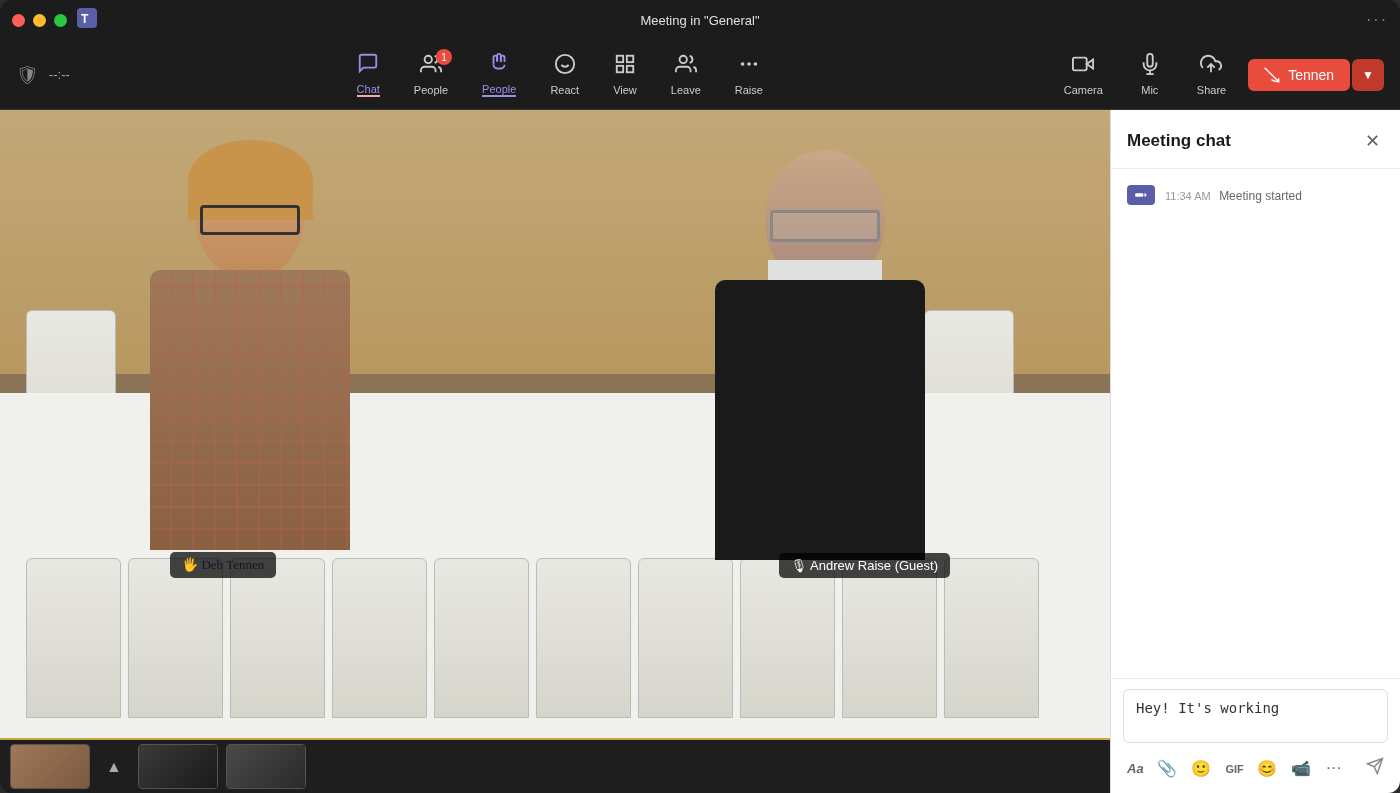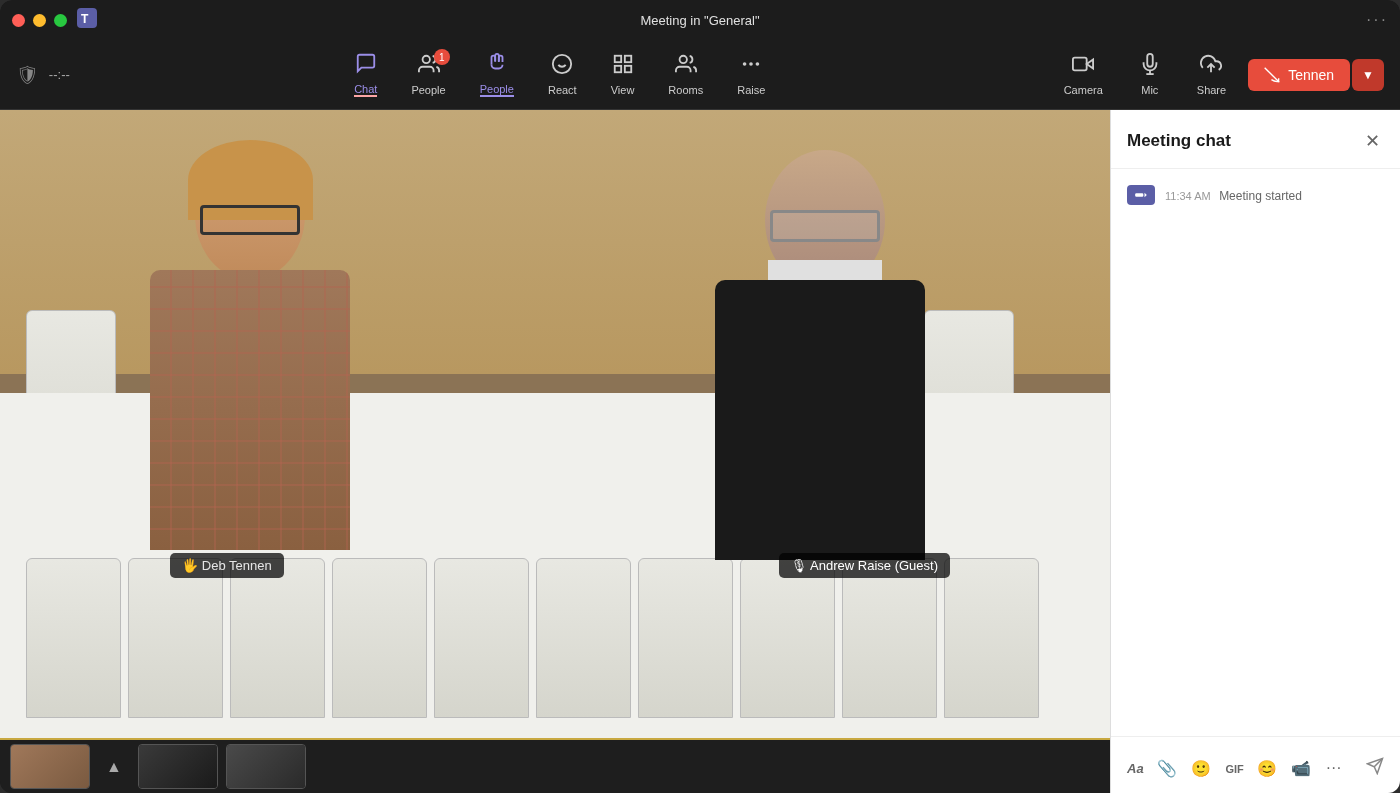--- a/index.html
+++ b/index.html
@@ -441,21 +441,21 @@
 
     <button class="toolbar-btn">
       <span class="btn-icon">
         <svg width="22" height="22" viewBox="0 0 24 24" fill="none" stroke="#ccc" stroke-width="2">
           <path d="M17 21v-2a4 4 0 00-4-4H5a4 4 0 00-4 4v2"></path>
           <circle cx="9" cy="7" r="4"></circle>
           <path d="M23 21v-2a4 4 0 00-3-3.87"></path>
           <path d="M16 3.13a4 4 0 010 7.75"></path>
         </svg>
       </span>
-      <span class="btn-label">Rooms</span>
+      <span class="btn-label">Leave</span>
     </button>
 
     <button class="toolbar-btn">
       <span class="btn-icon">
         <svg width="22" height="22" viewBox="0 0 24 24" fill="none" stroke="#ccc" stroke-width="2">
           <circle cx="5" cy="12" r="1"></circle>
           <circle cx="12" cy="12" r="1"></circle>
           <circle cx="19" cy="12" r="1"></circle>
         </svg>
       </span>
@@ -562,21 +562,21 @@
 
           <div style="position:absolute;left:75px;top:0;width:120px;height:140px;border-radius:50%;background:linear-gradient(180deg,#c8a888 0%,#a8887a 100%);"></div>
 
           <div style="position:absolute;left:80px;top:60px;width:110px;height:32px;border:3px solid #888;border-radius:4px;background:rgba(200,200,200,0.2);"></div>
 
           <div style="position:absolute;left:78px;top:110px;width:114px;height:70px;border-radius:0 0 50% 50%;background:#e0e0e0;"></div>
 
           <div style="position:absolute;left:25px;top:130px;width:210px;height:280px;background:#1a1a1a;border-radius:10px 10px 0 0;"></div>
         </div>
 
-        <div class="name-tag name-tag-deb" style="position:absolute;left:170px;bottom:160px;background:rgba(0,0,0,0.72);color:#e5e5e5;padding:5px 12px;border-radius:5px;font-size:13px;">
+        <div class="name-tag name-tag-deb" style="position:absolute;left:170px;bottom:160px;background:rgba(0,0,0,0.72);color:#0f172a;padding:5px 12px;border-radius:5px;font-size:13px;font-family:Liberation Serif, serif;">
           <span>🖐 Deb Tennen</span>
         </div>
 
         <div class="name-tag name-tag-andrew" style="position:absolute;right:160px;bottom:160px;background:rgba(0,0,0,0.72);color:white;padding:5px 12px;border-radius:5px;font-size:13px;">
           <span>🎙 Andrew Raise (Guest)</span>
         </div>
       </div>
     </div>
 
     <div class="thumbnail-strip">
@@ -610,20 +610,21 @@
           </svg>
         </div>
         <div>
           <span class="message-time">11:34 AM</span>
           <span style="color:#666;font-size:12px;margin-left:4px;">Meeting started</span>
         </div>
       </div>
     </div>
 
     <div class="chat-input-area">
+      <textarea class="chat-input" rows="2" style="">Hey! It's working</textarea>
       <div class="chat-toolbar">
         <button class="chat-tool-btn" title="Format">
           <span style="font-size:13px;font-weight:bold;font-style:italic;">Aa</span>
         </button>
         <button class="chat-tool-btn" title="Attach">
           <span>📎</span>
         </button>
         <button class="chat-tool-btn" title="Emoji">
           <span>🙂</span>
         </button>

